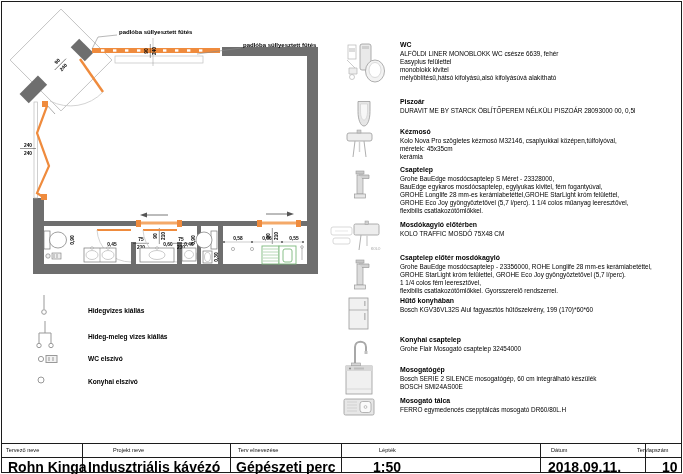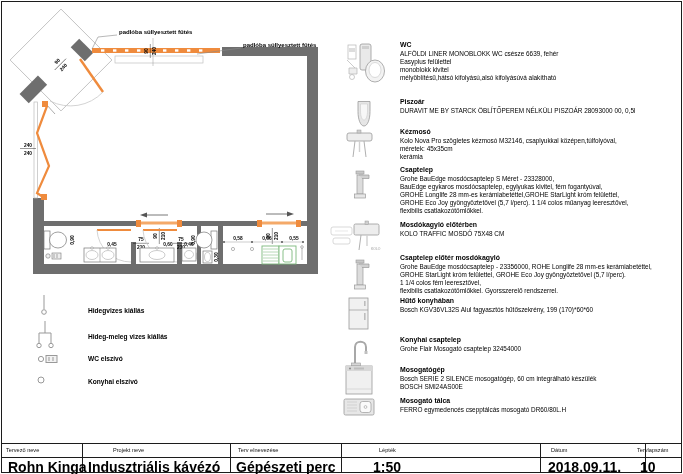--- a/index.html
+++ b/index.html
@@ -388,15 +388,15 @@
     <span class="tb-h" style="left:238px;top:447px;">Terv elnevezése</span>
     <span class="tb-h" style="left:379px;top:447px;">Lépték</span>
     <span class="tb-h" style="left:551px;top:447px;">Dátum</span>
     <span class="tb-h" style="left:637px;top:447px;">Tervlapszám</span>
 
     <span class="tb-v" style="left:8px;top:459px;">Rohn Kinga</span>
     <span class="tb-v" style="left:88px;top:459px;">Indusztriális kávézó</span>
     <span class="tb-v" style="left:236px;top:459px;">Gépészeti perc</span>
     <span class="tb-v" style="left:365px;top:459px;margin-left:8px;">1:50</span>
     <span class="tb-v" style="left:548px;top:459px;">2018.09.11.</span>
-    <span class="tb-v" style="left:640px;top:459px;">10</span>
+    <span class="tb-v" style="left:662px;top:459px;">10</span>
   </div>
 </div>
 
 </body></html>

